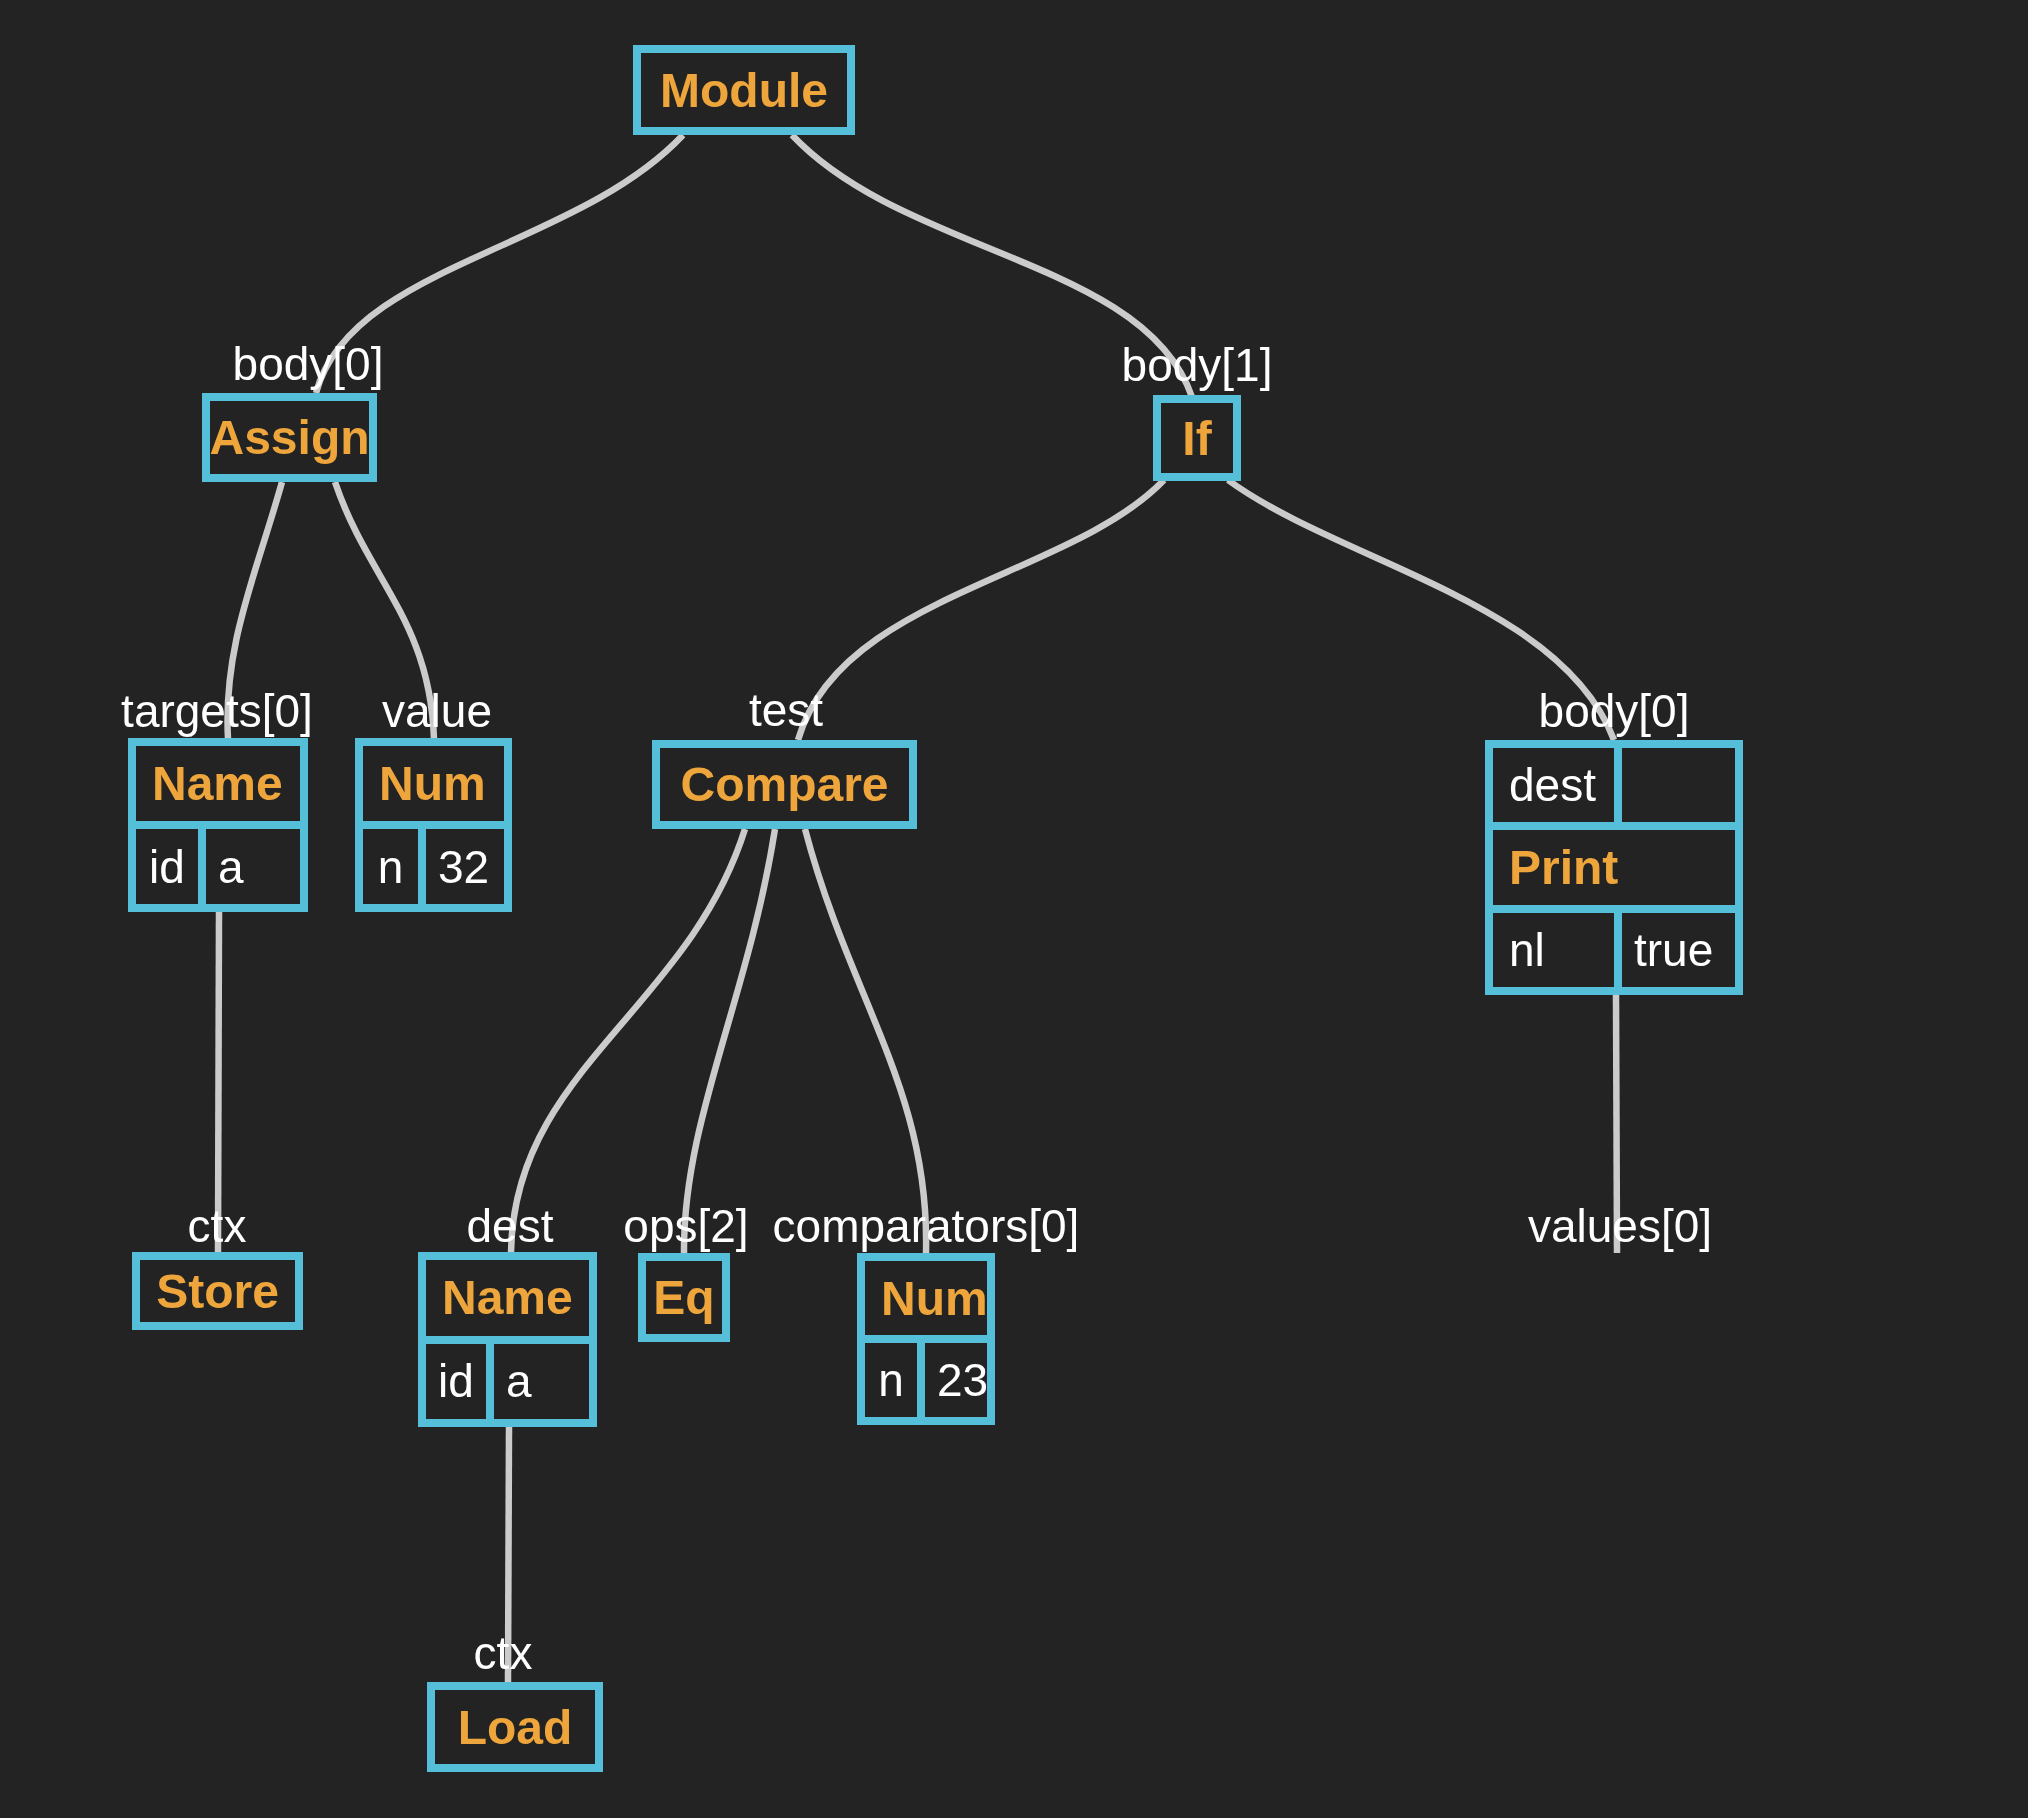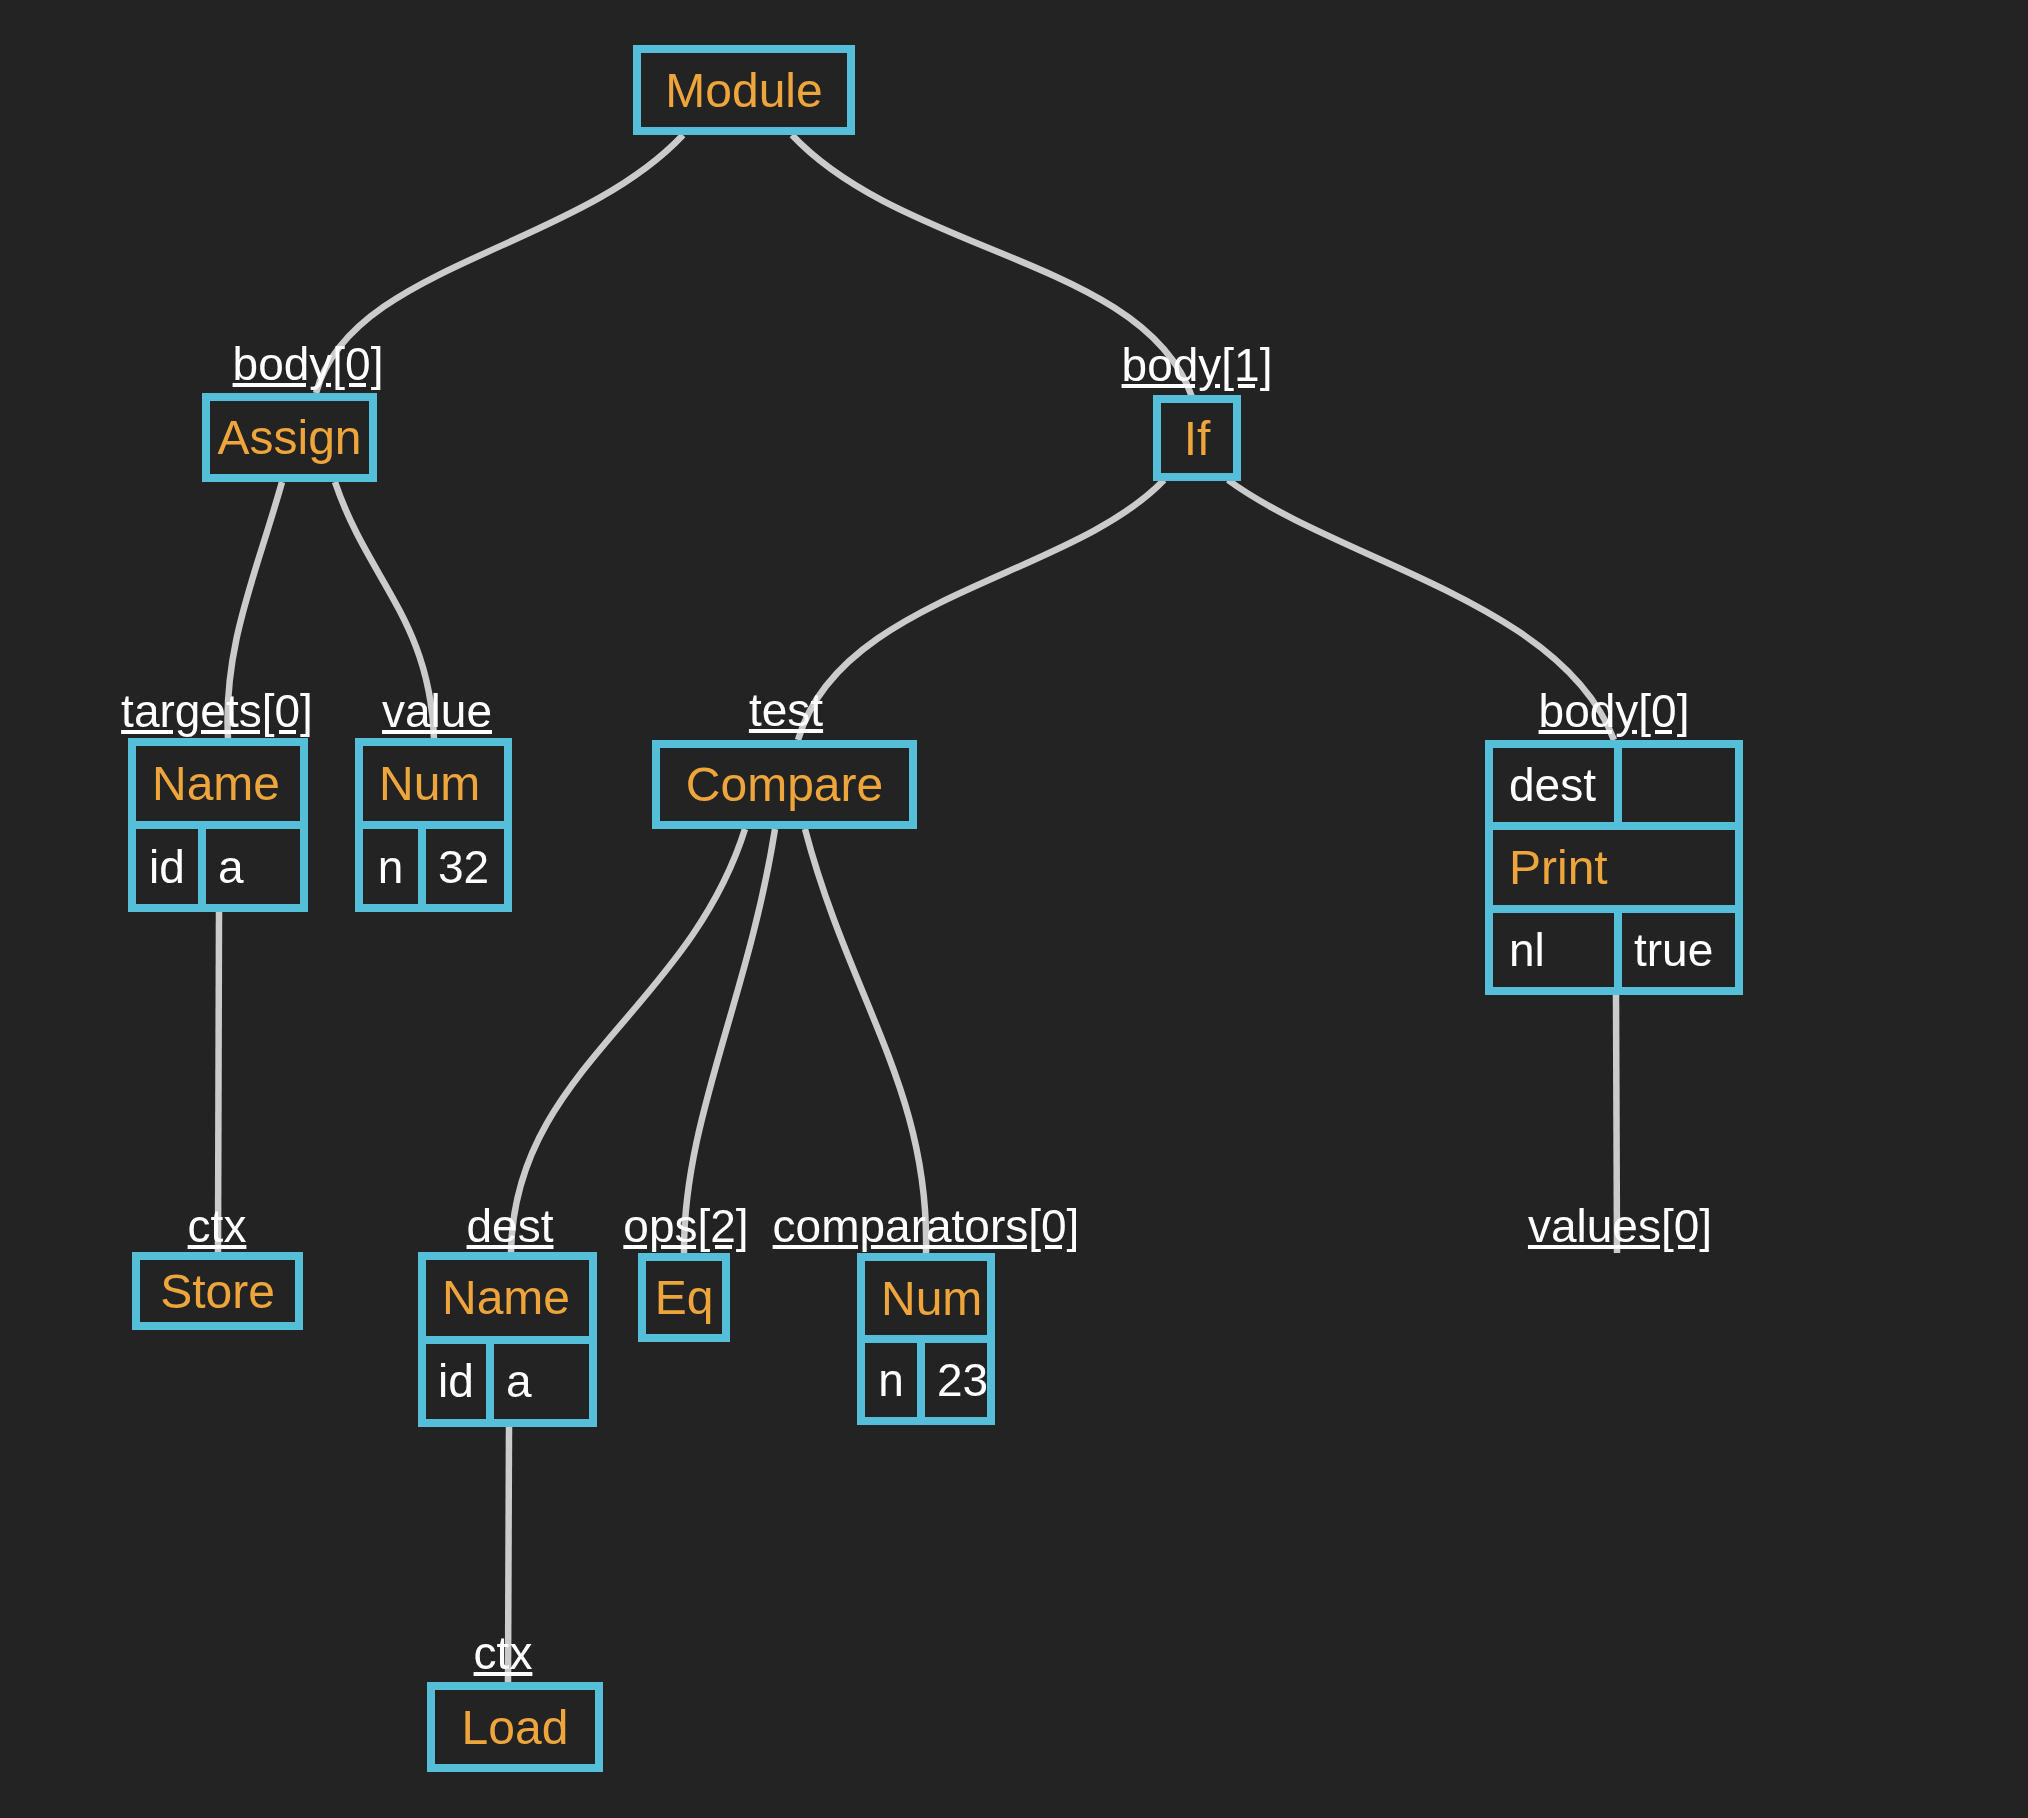--- a/index.html
+++ b/index.html
@@ -1,29 +1,29 @@
 <!DOCTYPE html>
 <html><head>
 <meta charset="utf-8">
 <style>
   html,body{margin:0;padding:0;background:#232323;}
   #canvas{position:relative;width:2028px;height:1818px;background:#232323;
           font-family:"Liberation Sans",sans-serif;overflow:hidden;}
   #edges{position:absolute;left:0;top:0;width:2028px;height:1818px;}
   .edge{fill:none;stroke:#cbcbcb;stroke-width:6.5px;}
   .elabel{position:absolute;transform:translate(-50%,-50%);color:#ffffff;
-          font-size:46px;line-height:1;white-space:nowrap;text-decoration:underline;}
+          font-size:46px;line-height:1;white-space:nowrap;}
   .node{position:absolute;background:#55bed8;display:flex;flex-direction:column;
         gap:8px;padding:8px;box-sizing:border-box;}
   .nrow{display:flex;gap:8px;flex:1;min-height:0;}
   .cell{background:#232323;color:#ffffff;font-size:46px;display:flex;
         align-items:center;padding:0 12px;box-sizing:border-box;white-space:nowrap;overflow:hidden;}
   .cell.grow{flex:1;}
   .cell.fixed{flex:0 0 auto;justify-content:center;padding:0 4px;text-align:right;}
-  .cell.title{color:#eea63c;font-weight:normal;font-size:48px;}
+  .cell.title{color:#eea63c;font-weight:bold;font-size:48px;}
   .cell.center{justify-content:center;}
   .cell.tleft{justify-content:flex-start;padding-left:16px;}
 </style>
 </head>
 <body>
 
 <div id="canvas">
 
   <svg id="edges" viewBox="0 0 2028 1818" xmlns="http://www.w3.org/2000/svg">
     <path class="edge" d="M 683 135 C 575 250 350 265 316 393"></path>

